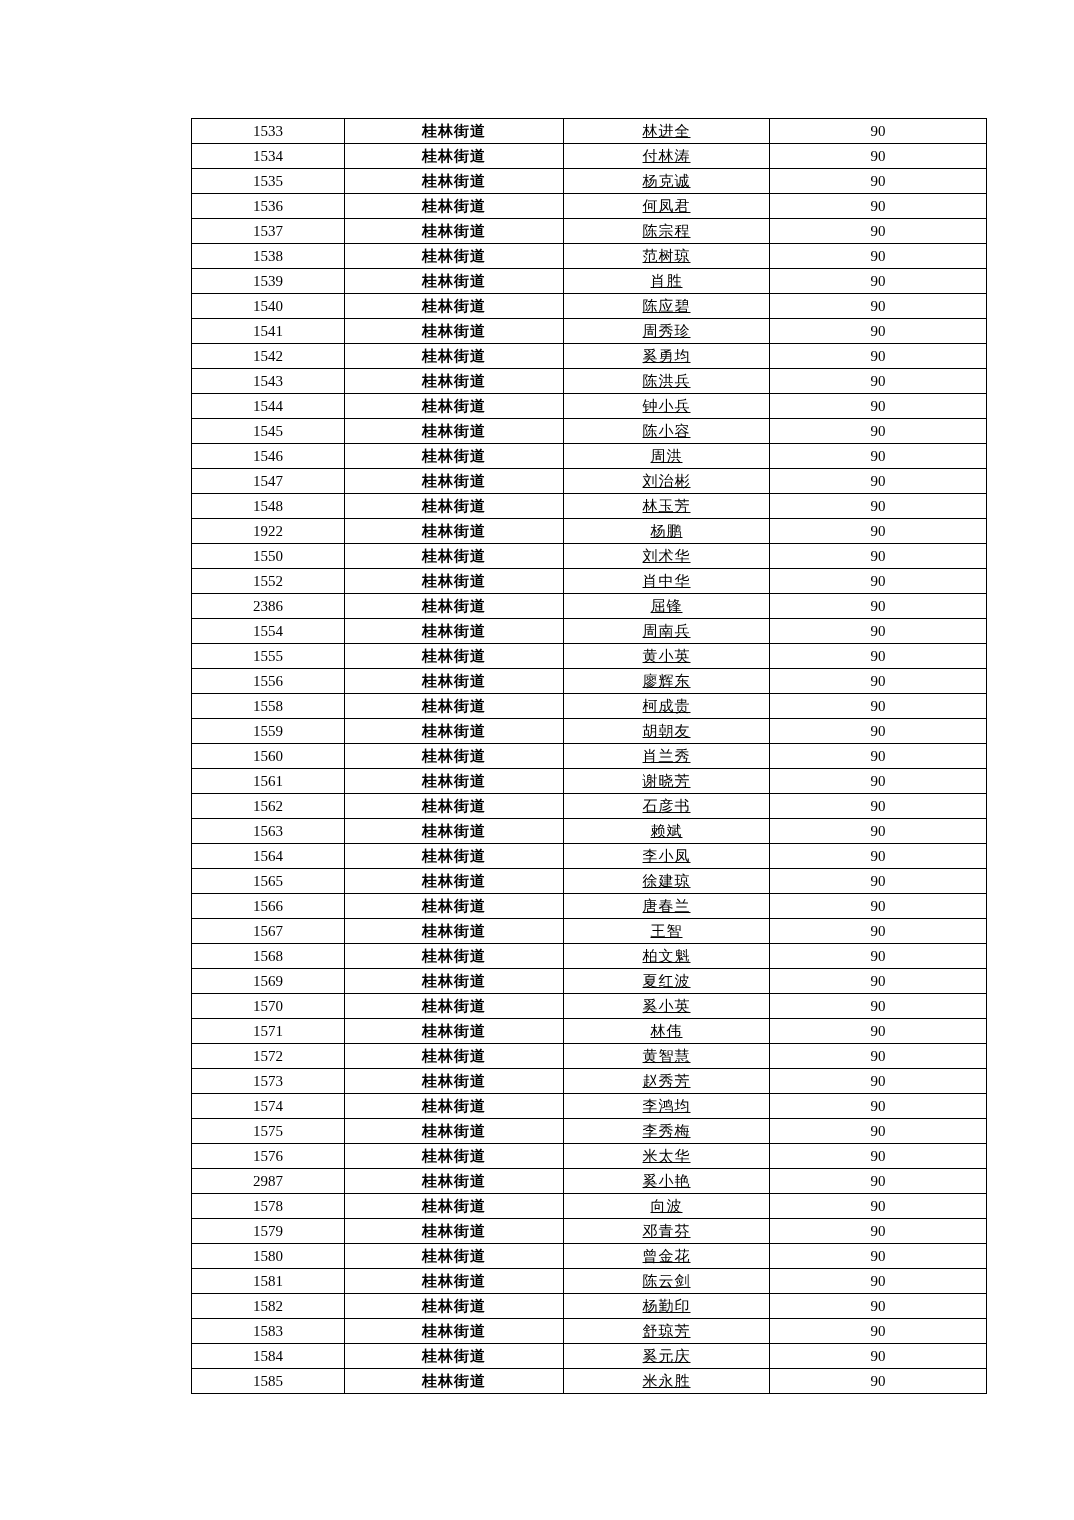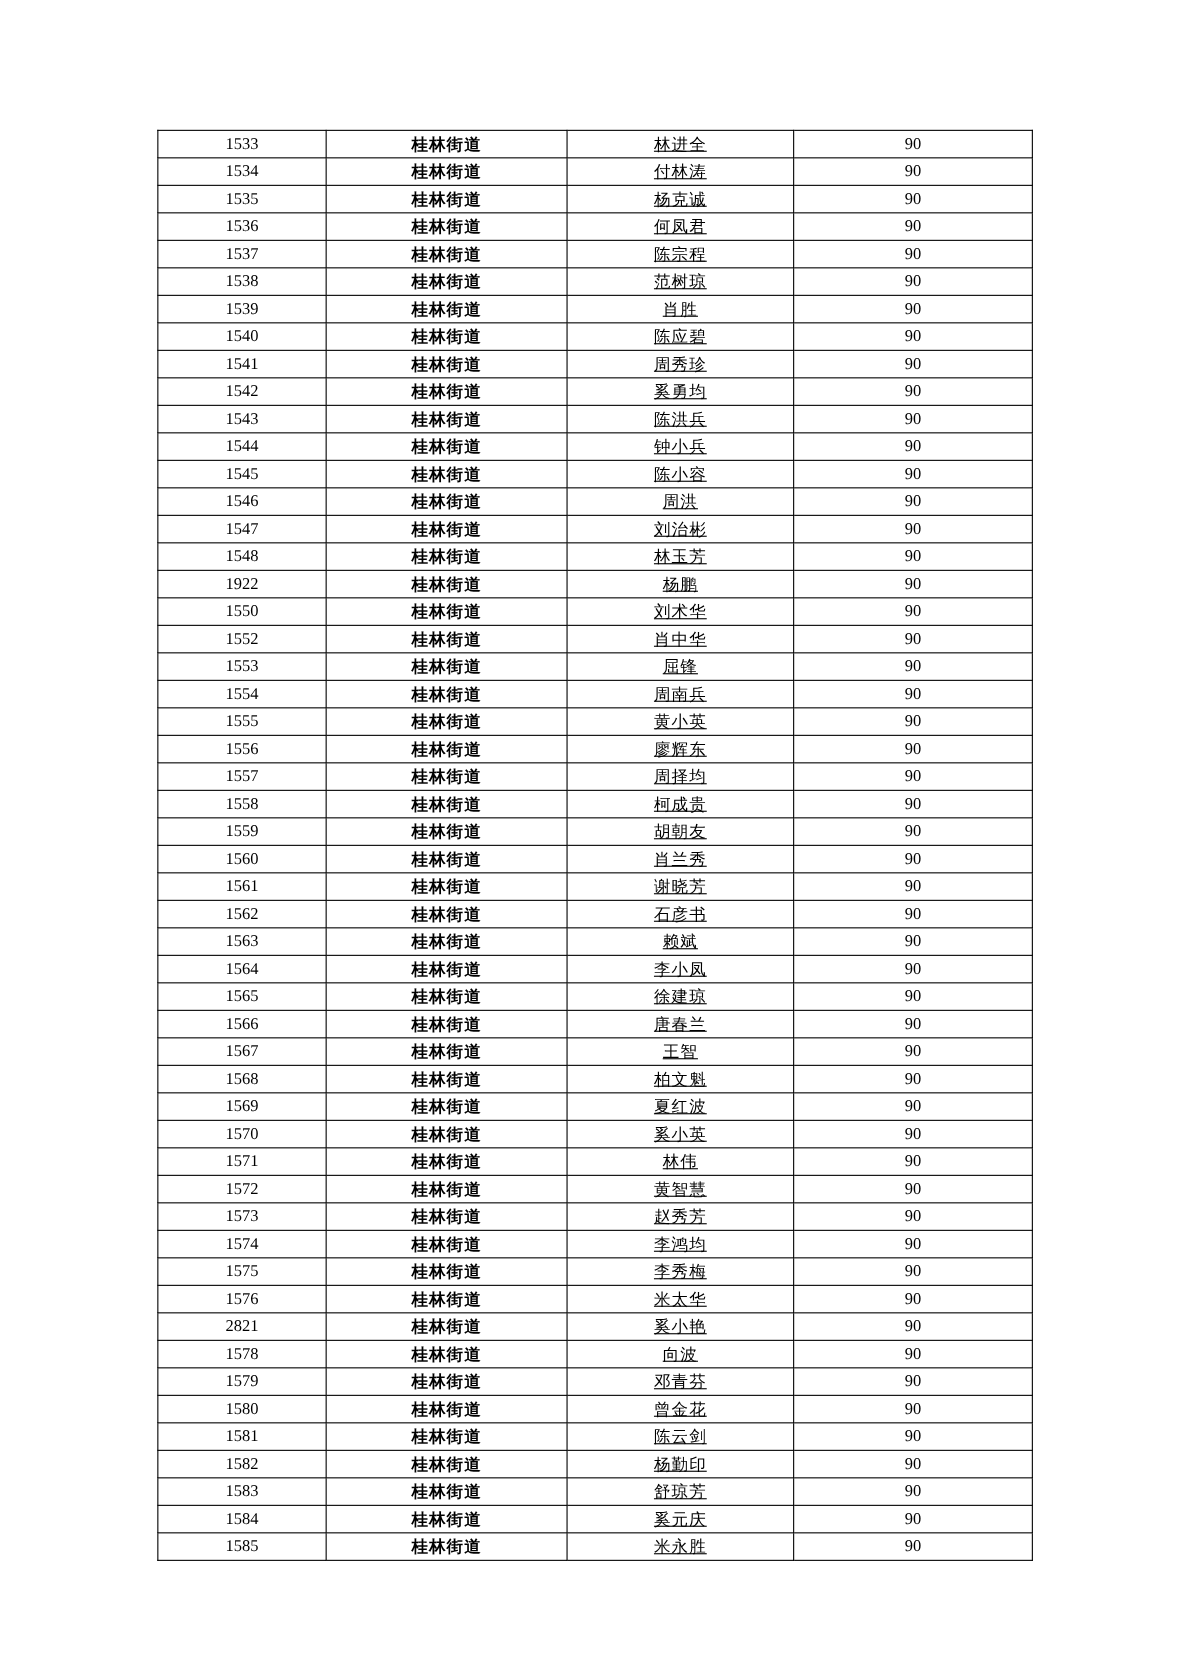--- a/index.html
+++ b/index.html
@@ -17,20 +17,21 @@
     position: relative;
     width: 1074px;
     height: 1520px;
     box-sizing: border-box;
     padding: 118px 140px 0 143px;
   }
   table.roster {
     border-collapse: collapse;
     width: 791px;
     table-layout: fixed;
+    margin-left: 48px;
   }
   table.roster td {
     border: 1px solid #000000;
     height: 24px;
     line-height: 24px;
     font-size: 15px;
     text-align: center;
     vertical-align: middle;
     padding: 0;
     overflow: hidden;
@@ -160,21 +161,21 @@
           <td class="col-name cjk">刘术华</td>
           <td class="col-score">90</td>
         </tr>
         <tr>
           <td class="col-index">1552</td>
           <td class="col-street cjk">桂林街道</td>
           <td class="col-name cjk">肖中华</td>
           <td class="col-score">90</td>
         </tr>
         <tr>
-          <td class="col-index">1553</td>
+          <td class="col-index">2386</td>
           <td class="col-street cjk">桂林街道</td>
           <td class="col-name cjk">屈锋</td>
           <td class="col-score">90</td>
         </tr>
         <tr>
           <td class="col-index">1554</td>
           <td class="col-street cjk">桂林街道</td>
           <td class="col-name cjk">周南兵</td>
           <td class="col-score">90</td>
         </tr>
@@ -184,26 +185,20 @@
           <td class="col-name cjk">黄小英</td>
           <td class="col-score">90</td>
         </tr>
         <tr>
           <td class="col-index">1556</td>
           <td class="col-street cjk">桂林街道</td>
           <td class="col-name cjk">廖辉东</td>
           <td class="col-score">90</td>
         </tr>
         <tr>
-          <td class="col-index">1557</td>
-          <td class="col-street cjk">桂林街道</td>
-          <td class="col-name cjk">周择均</td>
-          <td class="col-score">90</td>
-        </tr>
-        <tr>
           <td class="col-index">1558</td>
           <td class="col-street cjk">桂林街道</td>
           <td class="col-name cjk">柯成贵</td>
           <td class="col-score">90</td>
         </tr>
         <tr>
           <td class="col-index">1559</td>
           <td class="col-street cjk">桂林街道</td>
           <td class="col-name cjk">胡朝友</td>
           <td class="col-score">90</td>
@@ -304,21 +299,21 @@
           <td class="col-name cjk">李秀梅</td>
           <td class="col-score">90</td>
         </tr>
         <tr>
           <td class="col-index">1576</td>
           <td class="col-street cjk">桂林街道</td>
           <td class="col-name cjk">米太华</td>
           <td class="col-score">90</td>
         </tr>
         <tr>
-          <td class="col-index">2821</td>
+          <td class="col-index">2987</td>
           <td class="col-street cjk">桂林街道</td>
           <td class="col-name cjk">奚小艳</td>
           <td class="col-score">90</td>
         </tr>
         <tr>
           <td class="col-index">1578</td>
           <td class="col-street cjk">桂林街道</td>
           <td class="col-name cjk">向波</td>
           <td class="col-score">90</td>
         </tr>

